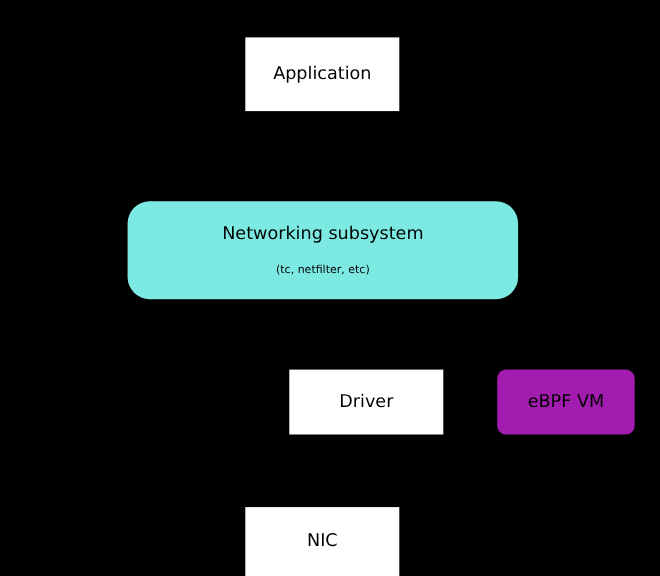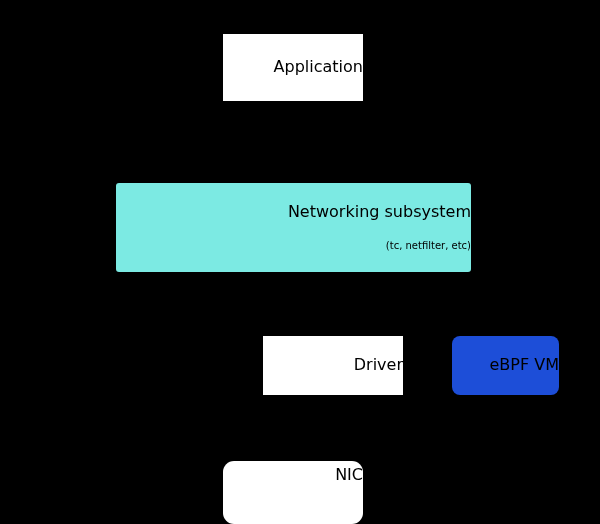--- a/index.html
+++ b/index.html
@@ -14,21 +14,21 @@
     height: 524px;
     background: #000000;
     overflow: hidden;
     font-family: "DejaVu Sans", "Liberation Sans", sans-serif;
   }
   .node {
     position: absolute;
     box-sizing: border-box;
     display: flex;
     flex-direction: column;
-    align-items: flex-end;
+    align-items: center;
     justify-content: center;
     text-align: center;
     color: #000000;
     line-height: 1.15;
   }
   .node-title {
     font-size: 16px;
     color: #000000;
     white-space: nowrap;
   }
@@ -43,42 +43,42 @@
   #node-application {
     left: 223px;  top: 34px;
     width: 140px; height: 67px;
     background: #FFFFFF;
     border-radius: 0;
   }
   #node-networking-subsystem {
     left: 116px;  top: 183px;
     width: 355px; height: 89px;
     background: #7CEAE3;
-    border-radius: 3px;
+    border-radius: 20px;
   }
   #node-driver {
     left: 223px;  top: 336px;
     width: 140px; height: 59px;
     background: #FFFFFF;
     border-radius: 0;
     margin-left: 40px;
   }
   #node-ebpf-vm {
     left: 452px;  top: 336px;
-    width: 107px; height: 59px;
-    background: #1d4ed8;
+    width: 125px; height: 59px;
+    background: #a21caf;
     border-radius: 8px;
   }
   #node-nic {
     left: 223px;  top: 461px;
     width: 140px; height: 63px;   
     background: #FFFFFF;
-    border-radius: 11px;
+    border-radius: 0;
     justify-content: flex-start;
-    padding-top: 5px;
+    padding-top: 21px;
   }
 </style>
 </head>
 <body>
 
 <div id="canvas">
 
   <div class="node" id="node-application">
     <span class="node-title">Application</span>
   </div>

